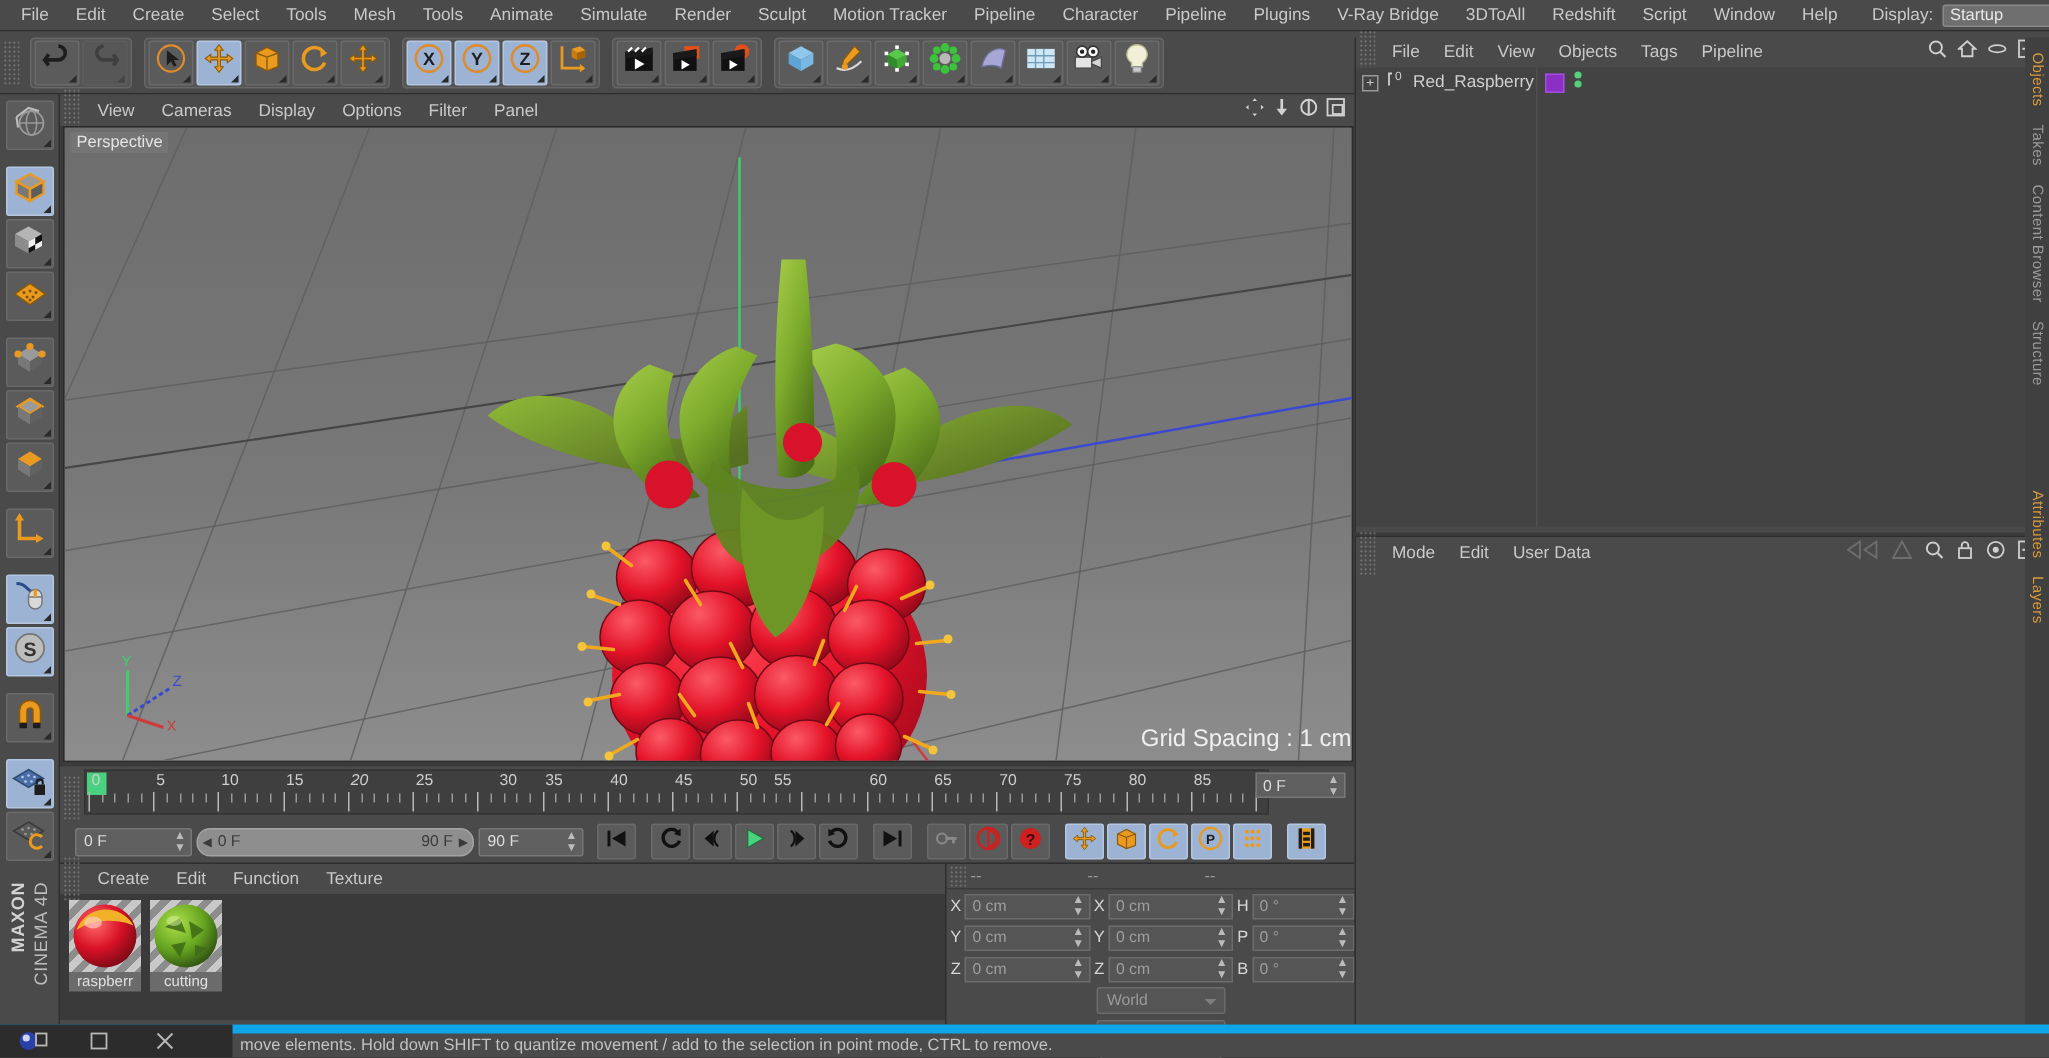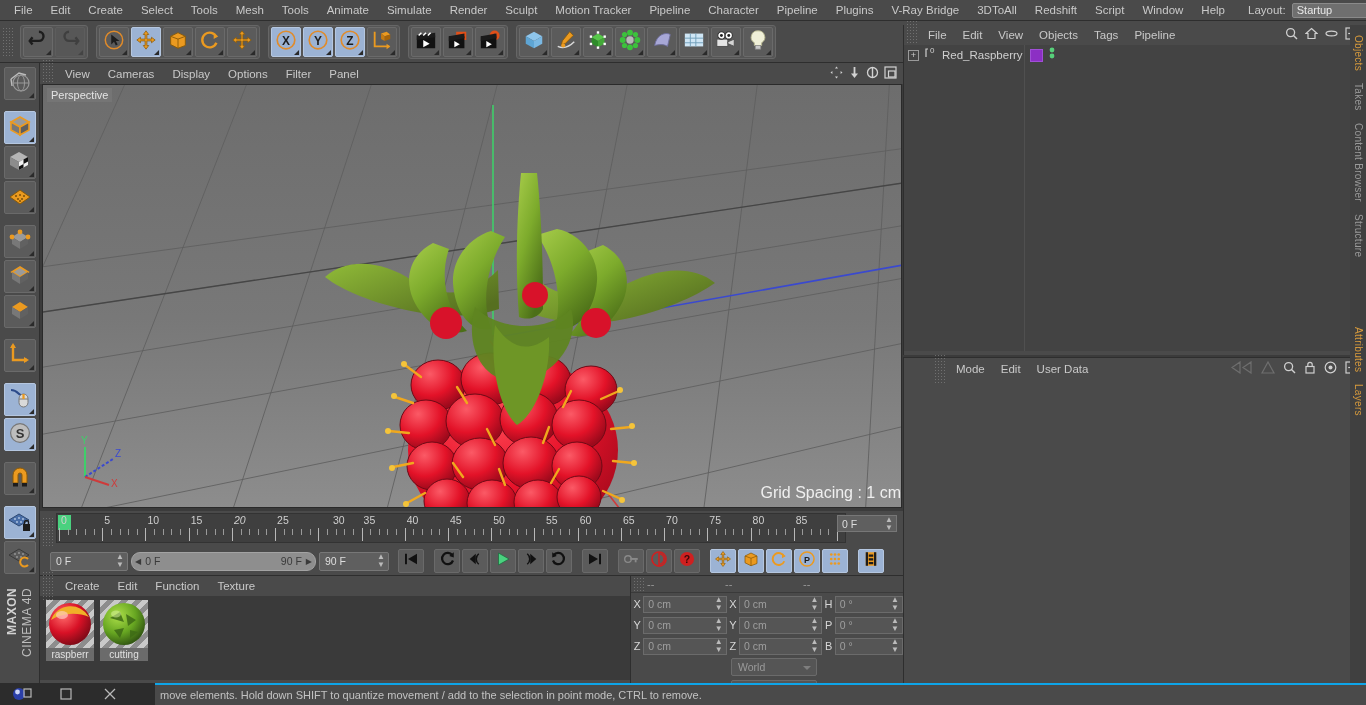--- a/index.html
+++ b/index.html
@@ -211,41 +211,41 @@
     align-items: center; gap: 5px; padding-left: 6px;
   }
   .mat-tag { width: 13px; height: 13px; background: #8c2fc4; border: 1px solid #a04fd6; }
   .vcol { position: absolute; left: 120px; top: 0; bottom: 0; width: 1px; background: #505050; }
 
   
   .attr-panel {
     position: absolute; left: 903px; top: 357px; width: 463px; height: 326px;
     background: #4a4a4a; border-left: 1px solid #2e2e2e; border-top: 1px solid #2e2e2e;
   }
-  .attr-head { height: 22px; display: flex; align-items: center; padding-left: 28px; }
+  .attr-head { height: 22px; display: flex; align-items: center; }
   .attr-head .mi { font-size: 11.5px; color: #c9c9c9; padding: 0 8px; }
   .attr-icons { margin-left: auto; display: flex; align-items: center; gap: 8px; padding-right: 8px; }
   .attr-body { background: #4a4a4a; height: 300px; }
 
   
   .rtabs {
     position: absolute; right: 0; top: 25px; width: 16px; height: 658px;
     background: #404040; display: flex; flex-direction: column; align-items: center; padding-top: 4px;
   }
   .rtab {
     writing-mode: vertical-rl; font-size: 10px; color: #d79a3c;
     padding: 6px 1px; letter-spacing: .3px;
   }
   .rtab.gray { color: #9a9a9a; }
 
   
   .statusbar {
     position: absolute; left: 0; bottom: 0; width: 1366px; height: 22px;
     background: #4a4a4a; display: flex; align-items: center;
-    border-top: 2px solid #0ea5e9; font-size: 11px; color: #c2c2c2;
+    border-top: 6px solid #0ea5e9; font-size: 11px; color: #c2c2c2;
   }
   .status-text { margin-left: 160px; white-space: nowrap; }
 
   
   .taskbar {
     position: absolute; left: 0; bottom: 0; width: 155px; height: 22px;
     background: #2c2c2c; display: flex; align-items: center; z-index: 40;
   }
   .tb-item { width: 44px; height: 22px; display: flex; align-items: center; justify-content: center; }
 </style>
@@ -272,21 +272,21 @@
       <div class="mi">Pipeline</div>
       <div class="mi">Plugins</div>
       <div class="mi">V-Ray Bridge</div>
       <div class="mi">3DToAll</div>
       <div class="mi">Redshift</div>
       <div class="mi">Script</div>
       <div class="mi">Window</div>
       <div class="mi">Help</div>
     </div>
   <div class="layout-wrap">
-    <span class="layout-label">Layout:</span>
+    <span class="layout-label">Display:</span>
     <div class="layout-select">
       <span>Startup</span>
 
     </div>
 
   </div>
 </div>
 
 <div class="toolbar">
   <div class="grip"></div>
@@ -898,21 +898,21 @@
           <div class="tl-tick" style="left: 408.289px;"></div>
           <div class="tl-tick" style="left: 416.933px;"></div>
           <div class="tl-tick" style="left: 425.578px;"></div>
           <div class="tl-tick major" style="left: 434.222px;"></div>
           <div class="tl-num" style="left: 436.222px;">50</div>
           <div class="tl-tick" style="left: 442.867px;"></div>
           <div class="tl-tick" style="left: 451.511px;"></div>
           <div class="tl-tick" style="left: 460.156px;"></div>
           <div class="tl-tick" style="left: 468.8px;"></div>
           <div class="tl-tick major" style="left: 477.444px;"></div>
-          <div class="tl-num" style="left: 489px;">55</div>
+          <div class="tl-num" style="left: 459px;">55</div>
           <div class="tl-tick" style="left: 486.089px;"></div>
           <div class="tl-tick" style="left: 494.733px;"></div>
           <div class="tl-tick" style="left: 503.378px;"></div>
           <div class="tl-tick" style="left: 512.022px;"></div>
           <div class="tl-tick major" style="left: 520.667px;"></div>
           <div class="tl-num" style="left: 522.667px;">60</div>
           <div class="tl-tick" style="left: 529.311px;"></div>
           <div class="tl-tick" style="left: 537.956px;"></div>
           <div class="tl-tick" style="left: 546.6px;"></div>
           <div class="tl-tick" style="left: 555.244px;"></div>

